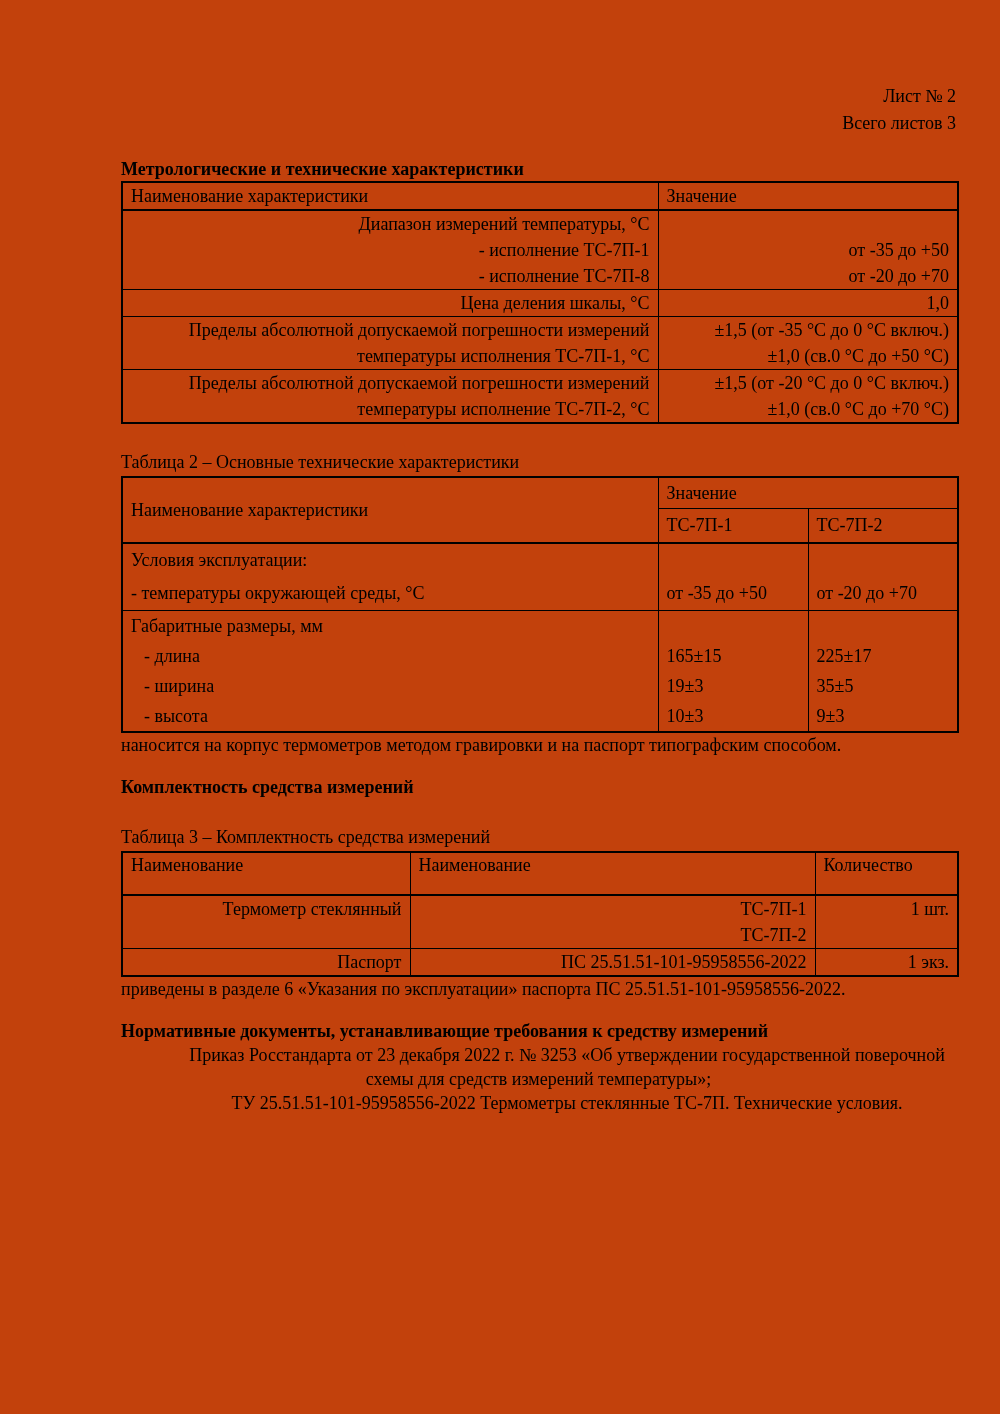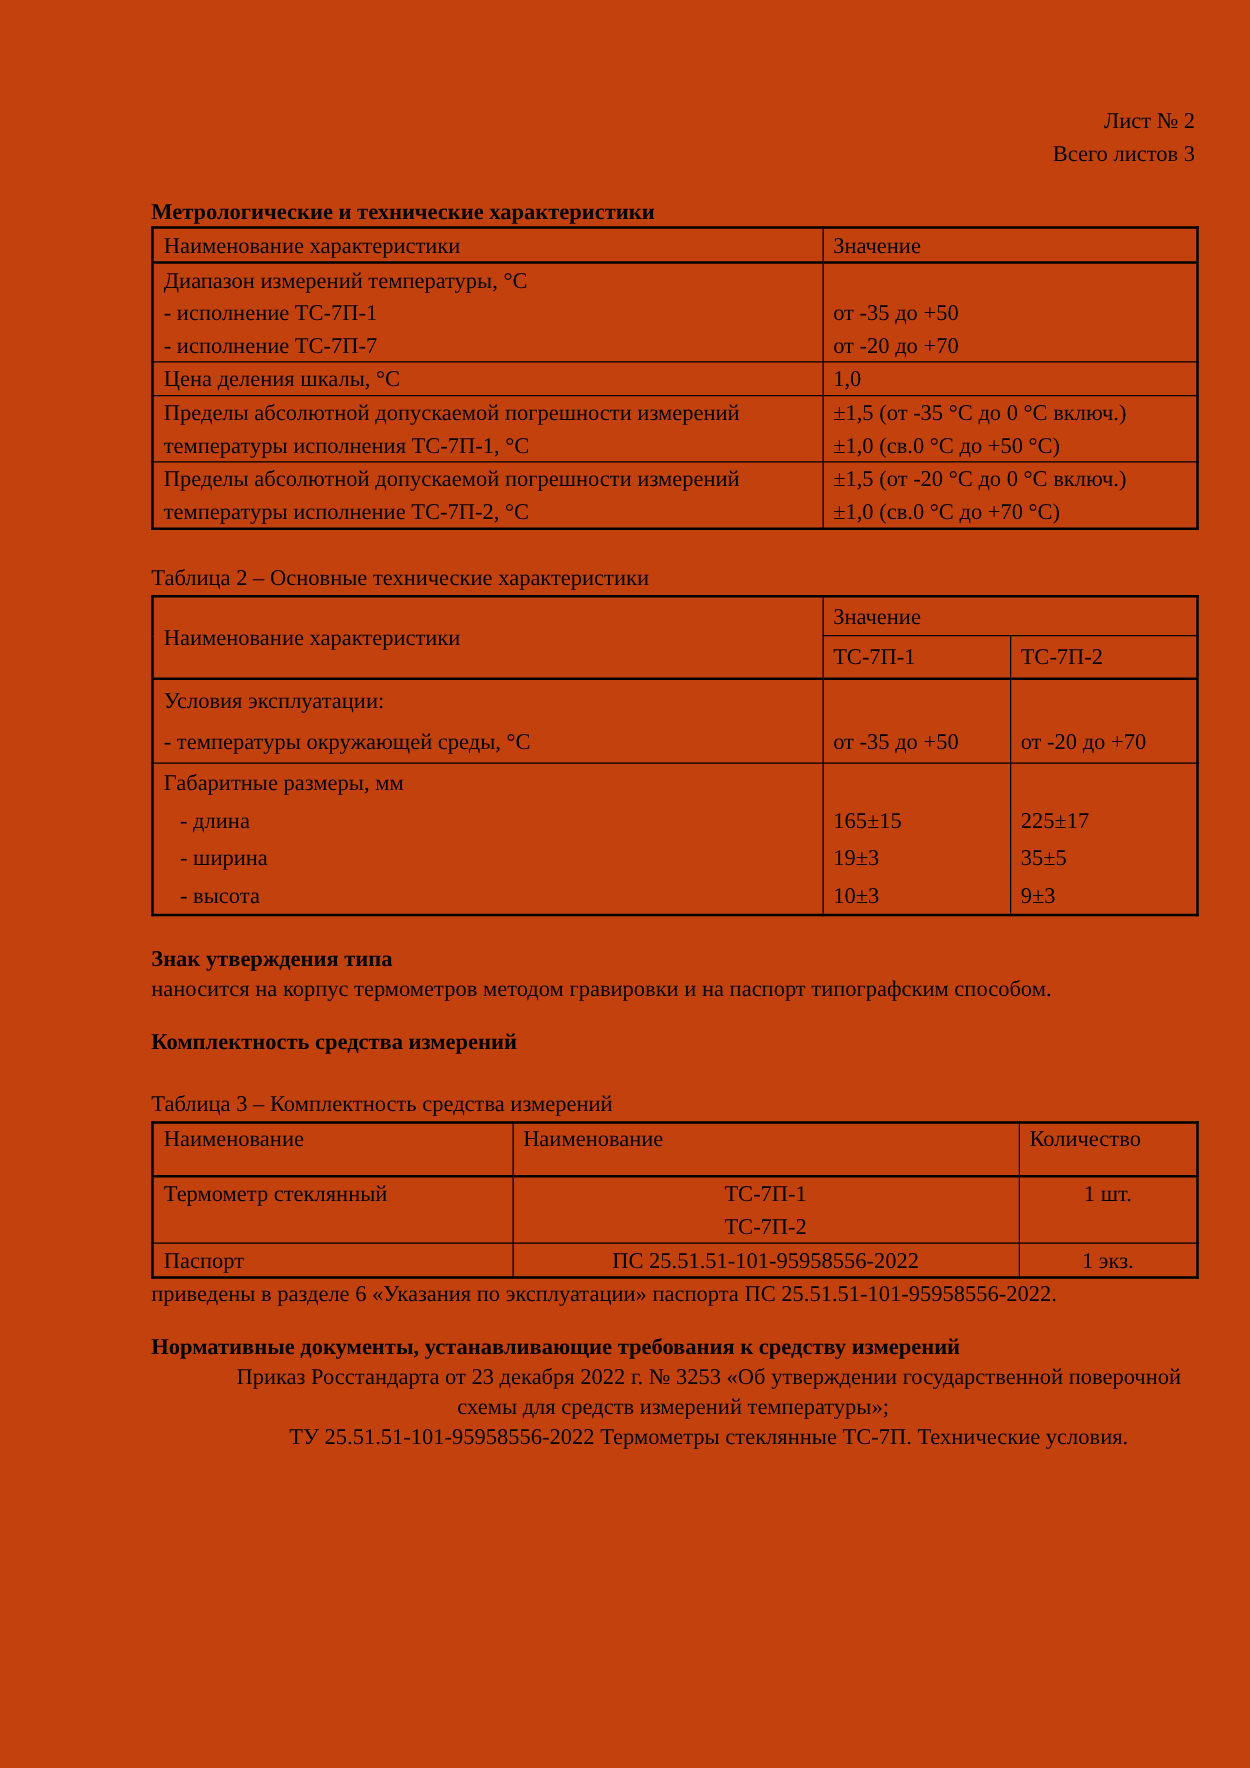--- a/index.html
+++ b/index.html
@@ -32,21 +32,21 @@
     padding: 0 8px;
     vertical-align: top;
     font-weight: normal;
     text-align: left;
     box-sizing: border-box;
   }
   .hb { border-bottom: 2px solid #000 !important; }
   .center { text-align: center; }
   .vmid { vertical-align: middle !important; }
 
-  .ln  { line-height: 26px; min-height: 26px; }
+  .ln  { line-height: 26px; min-height: 26px; text-align: right; }
   .ln2 { line-height: 33px; min-height: 33px; }
   .ln3 { line-height: 30px; min-height: 30px; }
 
   .t1 th { height: 27px; line-height: 26px; text-align: center; }
 
   .t2 th { text-align: center; }
   .t2 .hrow1 { height: 31px; line-height: 30px; }
   .t2 .hrow2 { height: 34px; line-height: 32px; }
   .t2 td { padding: 2px 8px; }
   .indent1 { padding-left: 13px; }
@@ -80,21 +80,21 @@
       </colgroup>
     <tbody>
       <tr>
         <th class="hb">Наименование характеристики</th>
         <th class="hb">Значение</th>
       </tr>
       <tr>
         <td>
           <div class="ln">Диапазон измерений температуры, °С</div>
           <div class="ln">- исполнение ТС-7П-1</div>
-          <div class="ln">- исполнение ТС-7П-7</div>
+          <div class="ln">- исполнение ТС-7П-8</div>
         </td>
         <td class="center">
           <div class="ln"></div>
           <div class="ln">от -35 до +50</div>
           <div class="ln">от -20 до +70</div>
         </td>
       </tr>
       <tr>
         <td>
           <div class="ln">Цена деления шкалы, °С</div>
@@ -173,21 +173,20 @@
         <td class="center">
           <div class="ln3"></div>
           <div class="ln3">225±17</div>
           <div class="ln3">35±5</div>
           <div class="ln3">9±3</div>
         </td>
       </tr>
     </tbody>
   </table>
 
-  <div class="h sec-gap-sm">Знак утверждения типа</div>
   <div class="body-line">наносится на корпус термометров методом гравировки и на паспорт типографским способом.</div>
 
   <div class="h sec-gap">Комплектность средства измерений</div>
 
   <div class="caption">Таблица 3 – Комплектность средства измерений</div>
 
   <table class="t t3">
     <colgroup>
         <col style="width:288px">
         <col style="width:405px">

